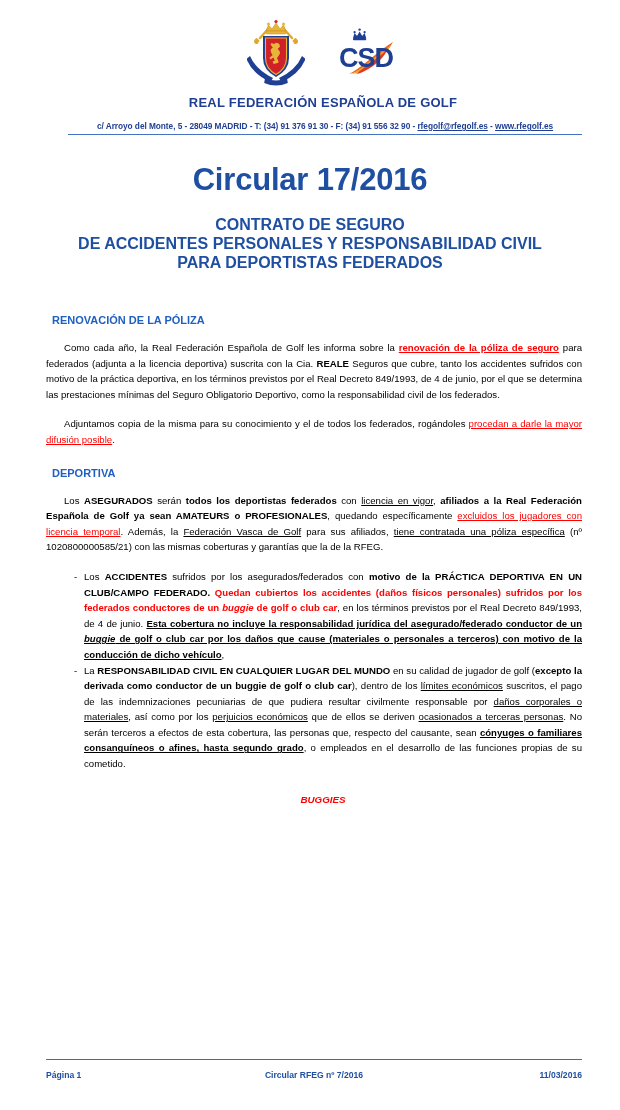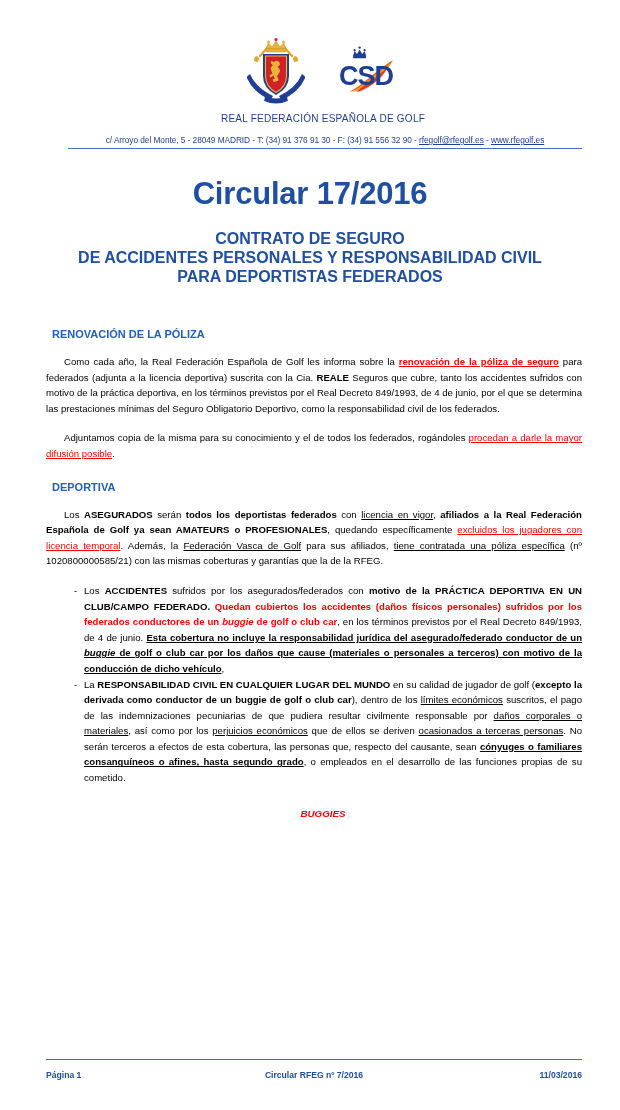--- a/index.html
+++ b/index.html
@@ -18,47 +18,48 @@
   .page {
     width: 620px;
     height: 1110px;
     box-sizing: border-box;
     padding: 0;
     position: relative;
   }
 
   
   .header {
-    padding-top: 34px;
+    padding-top: 16px;
     text-align: center;
     margin-left: 26px;
   }
   .logos {
     display: flex;
     flex-direction: row;
     justify-content: center;
     align-items: flex-end;
     gap: 24px;
     height: 72px;
   }
   .logo-rfeg { width: 58px; height: 72px; display: block; }
   .logo-csd  { width: 70px; height: 56px; display: block; margin-bottom: 6px; }
 
   .fed-name {
     margin-top: 7px;
-    font-size: 10px;
-    font-weight: normal;
+    font-size: 13px;
+    font-weight: bold;
     letter-spacing: 0.25px;
     color: #1F3F94;
     text-align: center;
   }
 
   .contact-wrap {
     margin-top: 11px;
     padding: 0 38px 0 42px;
+    font-weight: bold;
   }
   .contact-line {
     font-size: 8.3px;
     color: #1F3F94;
     text-align: center;
     white-space: nowrap;
     letter-spacing: -0.05px;
   }
   .contact-line a, .contact-line .lnk {
     color: #1F3F94;

